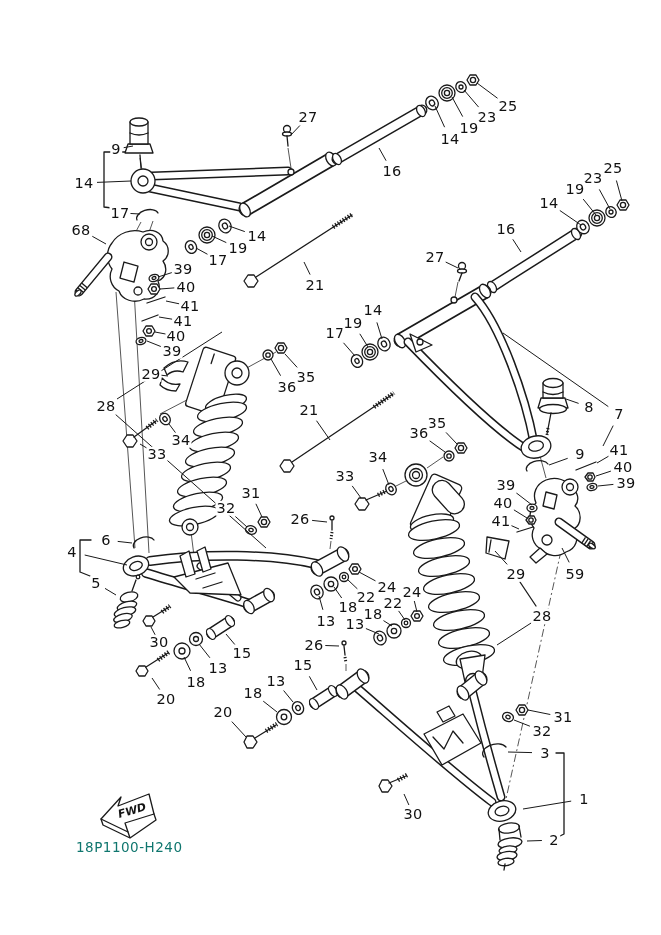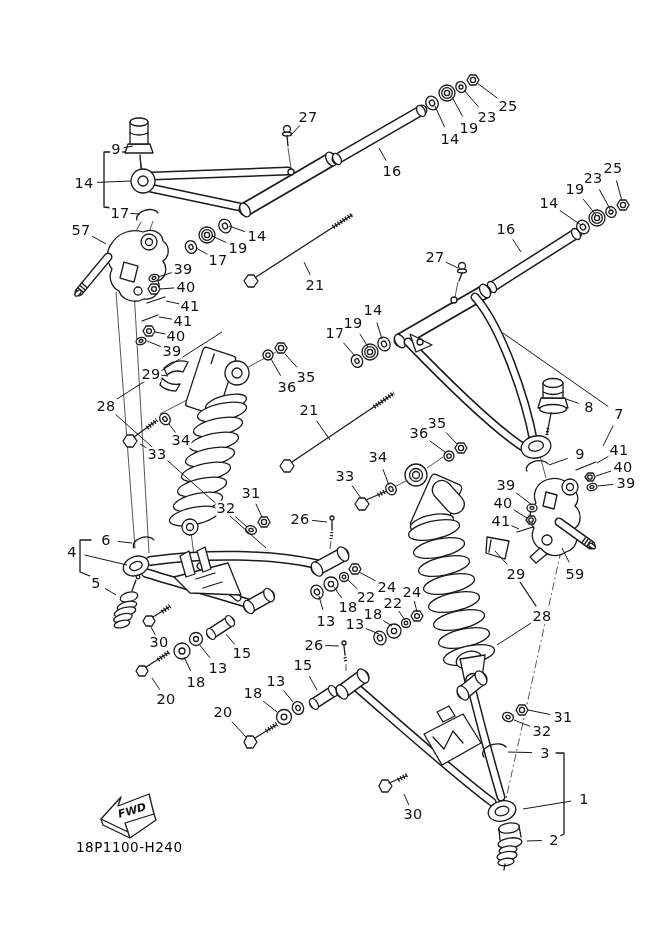--- a/index.html
+++ b/index.html
@@ -4,21 +4,21 @@
 <style>
   html,body{margin:0;padding:0;background:#fff}
   .stage{position:relative;width:661px;height:935px;background:#fff;overflow:hidden;
          font-family:"DejaVu Sans","Liberation Sans",sans-serif}
   svg.art{position:absolute;left:0;top:0;z-index:1}
   svg.leaders{position:absolute;left:0;top:0;z-index:2}
   svg.leaders line{stroke:#1a1a1a;stroke-width:1}
   .callout{position:absolute;transform:translate(-50%,-50%);z-index:3;
            font-size:14.5px;line-height:1;color:#111;background:#fff;padding:0 1px;
            letter-spacing:.3px;white-space:nowrap}
-  .code{position:absolute;left:76px;top:839px;z-index:3;font-size:13.5px;color:#000000;letter-spacing:.5px}
+  .code{position:absolute;left:76px;top:839px;z-index:3;font-size:13.5px;color:#0f766e;letter-spacing:.5px}
   
   .ln{stroke:#1a1a1a;fill:none;stroke-linecap:round;stroke-linejoin:round;stroke-width:1.3}
   .f{fill:#fff;stroke:#1a1a1a;stroke-width:1.3;stroke-linejoin:round}
   .tO{stroke:#1a1a1a;fill:none;stroke-linecap:round}
   .tI{stroke:#fff;fill:none;stroke-linecap:round}
   .thin{stroke:#2b2b2b;stroke-width:.8;fill:none}
   .thr{stroke:#1a1a1a;fill:none;stroke-dasharray:1.3 1.7}
   .fwdtxt{font:italic bold 11px "DejaVu Sans",sans-serif;fill:#141414;text-anchor:middle}
 </style>
 </head>
@@ -486,21 +486,21 @@
       <line x1="571.2" y1="801.1" x2="523" y2="809"></line>
       <line x1="541.9" y1="840.5" x2="527" y2="841"></line>
       <line x1="408.9" y1="805.0" x2="404" y2="794"></line>
     </svg>
 
 <div>
       <div class="callout" style="left: 308px; top: 117px;">27</div>
       <div class="callout" style="left: 116px; top: 149px;">9</div>
       <div class="callout" style="left: 84px; top: 183px;">14</div>
       <div class="callout" style="left: 120px; top: 213px;">17</div>
-      <div class="callout" style="left: 81px; top: 230px;">57</div>
+      <div class="callout" style="left: 81px; top: 230px;">68</div>
       <div class="callout" style="left: 257px; top: 236px;">14</div>
       <div class="callout" style="left: 238px; top: 248px;">19</div>
       <div class="callout" style="left: 218px; top: 260px;">17</div>
       <div class="callout" style="left: 183px; top: 269px;">39</div>
       <div class="callout" style="left: 186px; top: 287px;">40</div>
       <div class="callout" style="left: 190px; top: 306px;">41</div>
       <div class="callout" style="left: 183px; top: 321px;">41</div>
       <div class="callout" style="left: 176px; top: 336px;">40</div>
       <div class="callout" style="left: 172px; top: 351px;">39</div>
       <div class="callout" style="left: 392px; top: 171px;">16</div>

